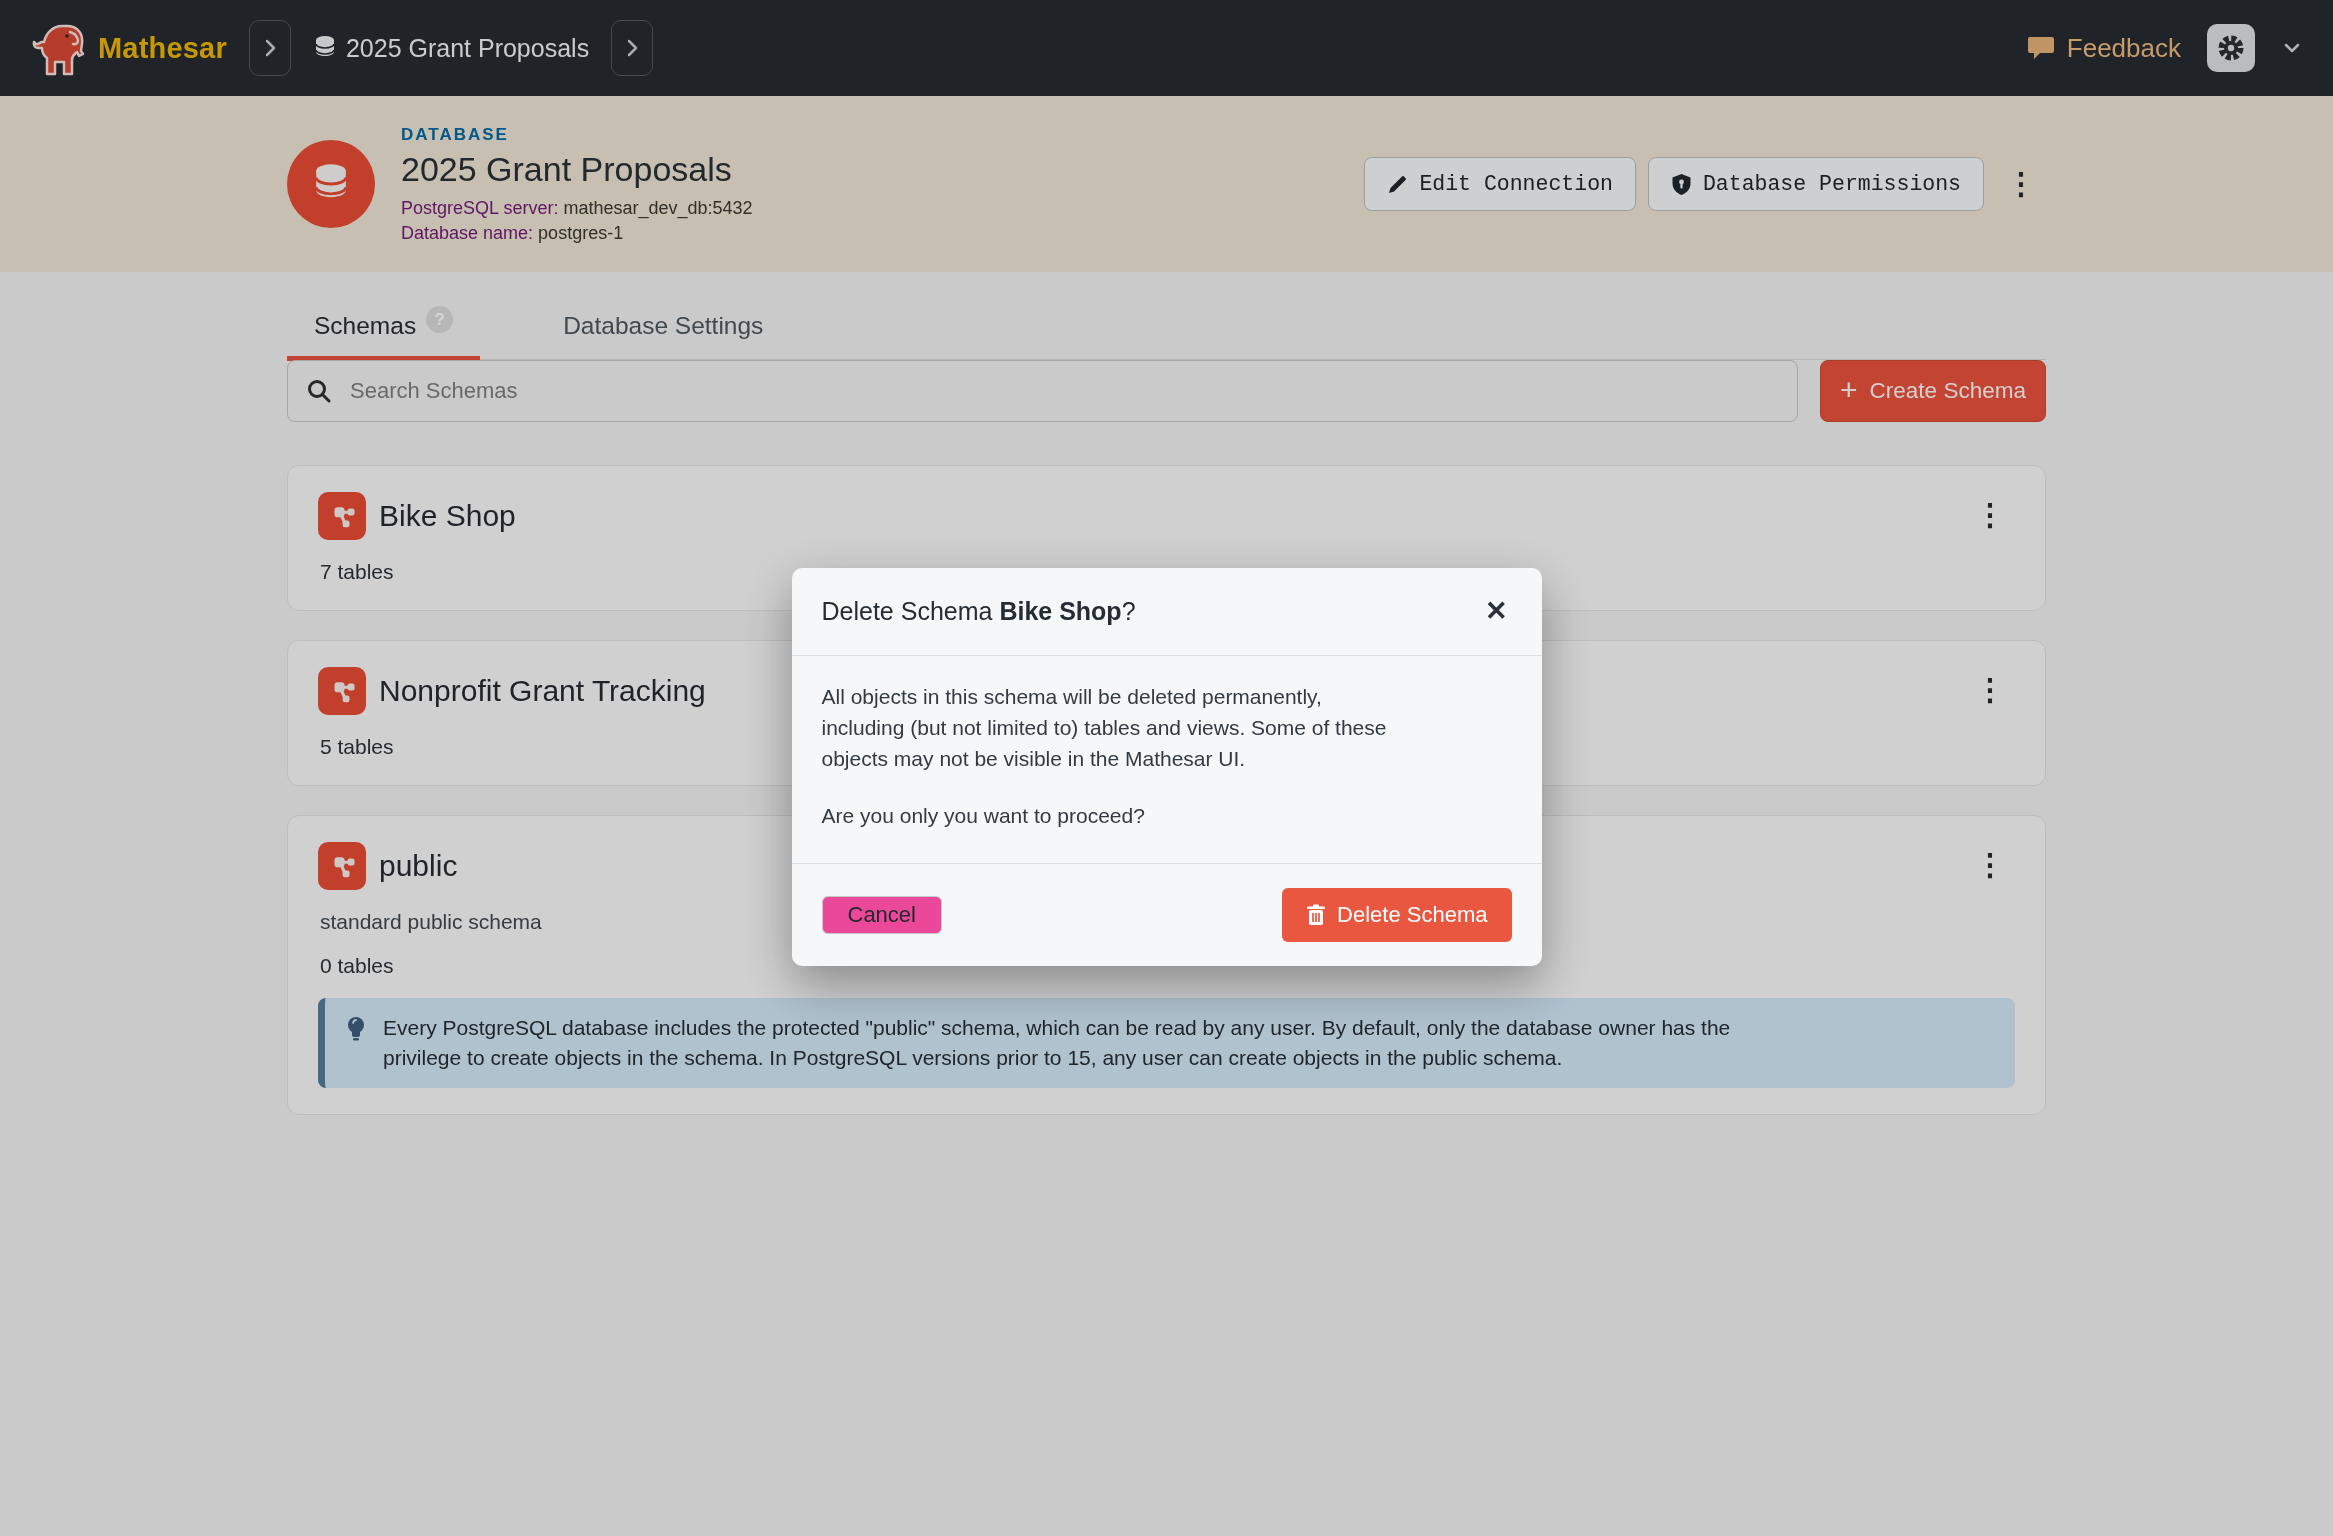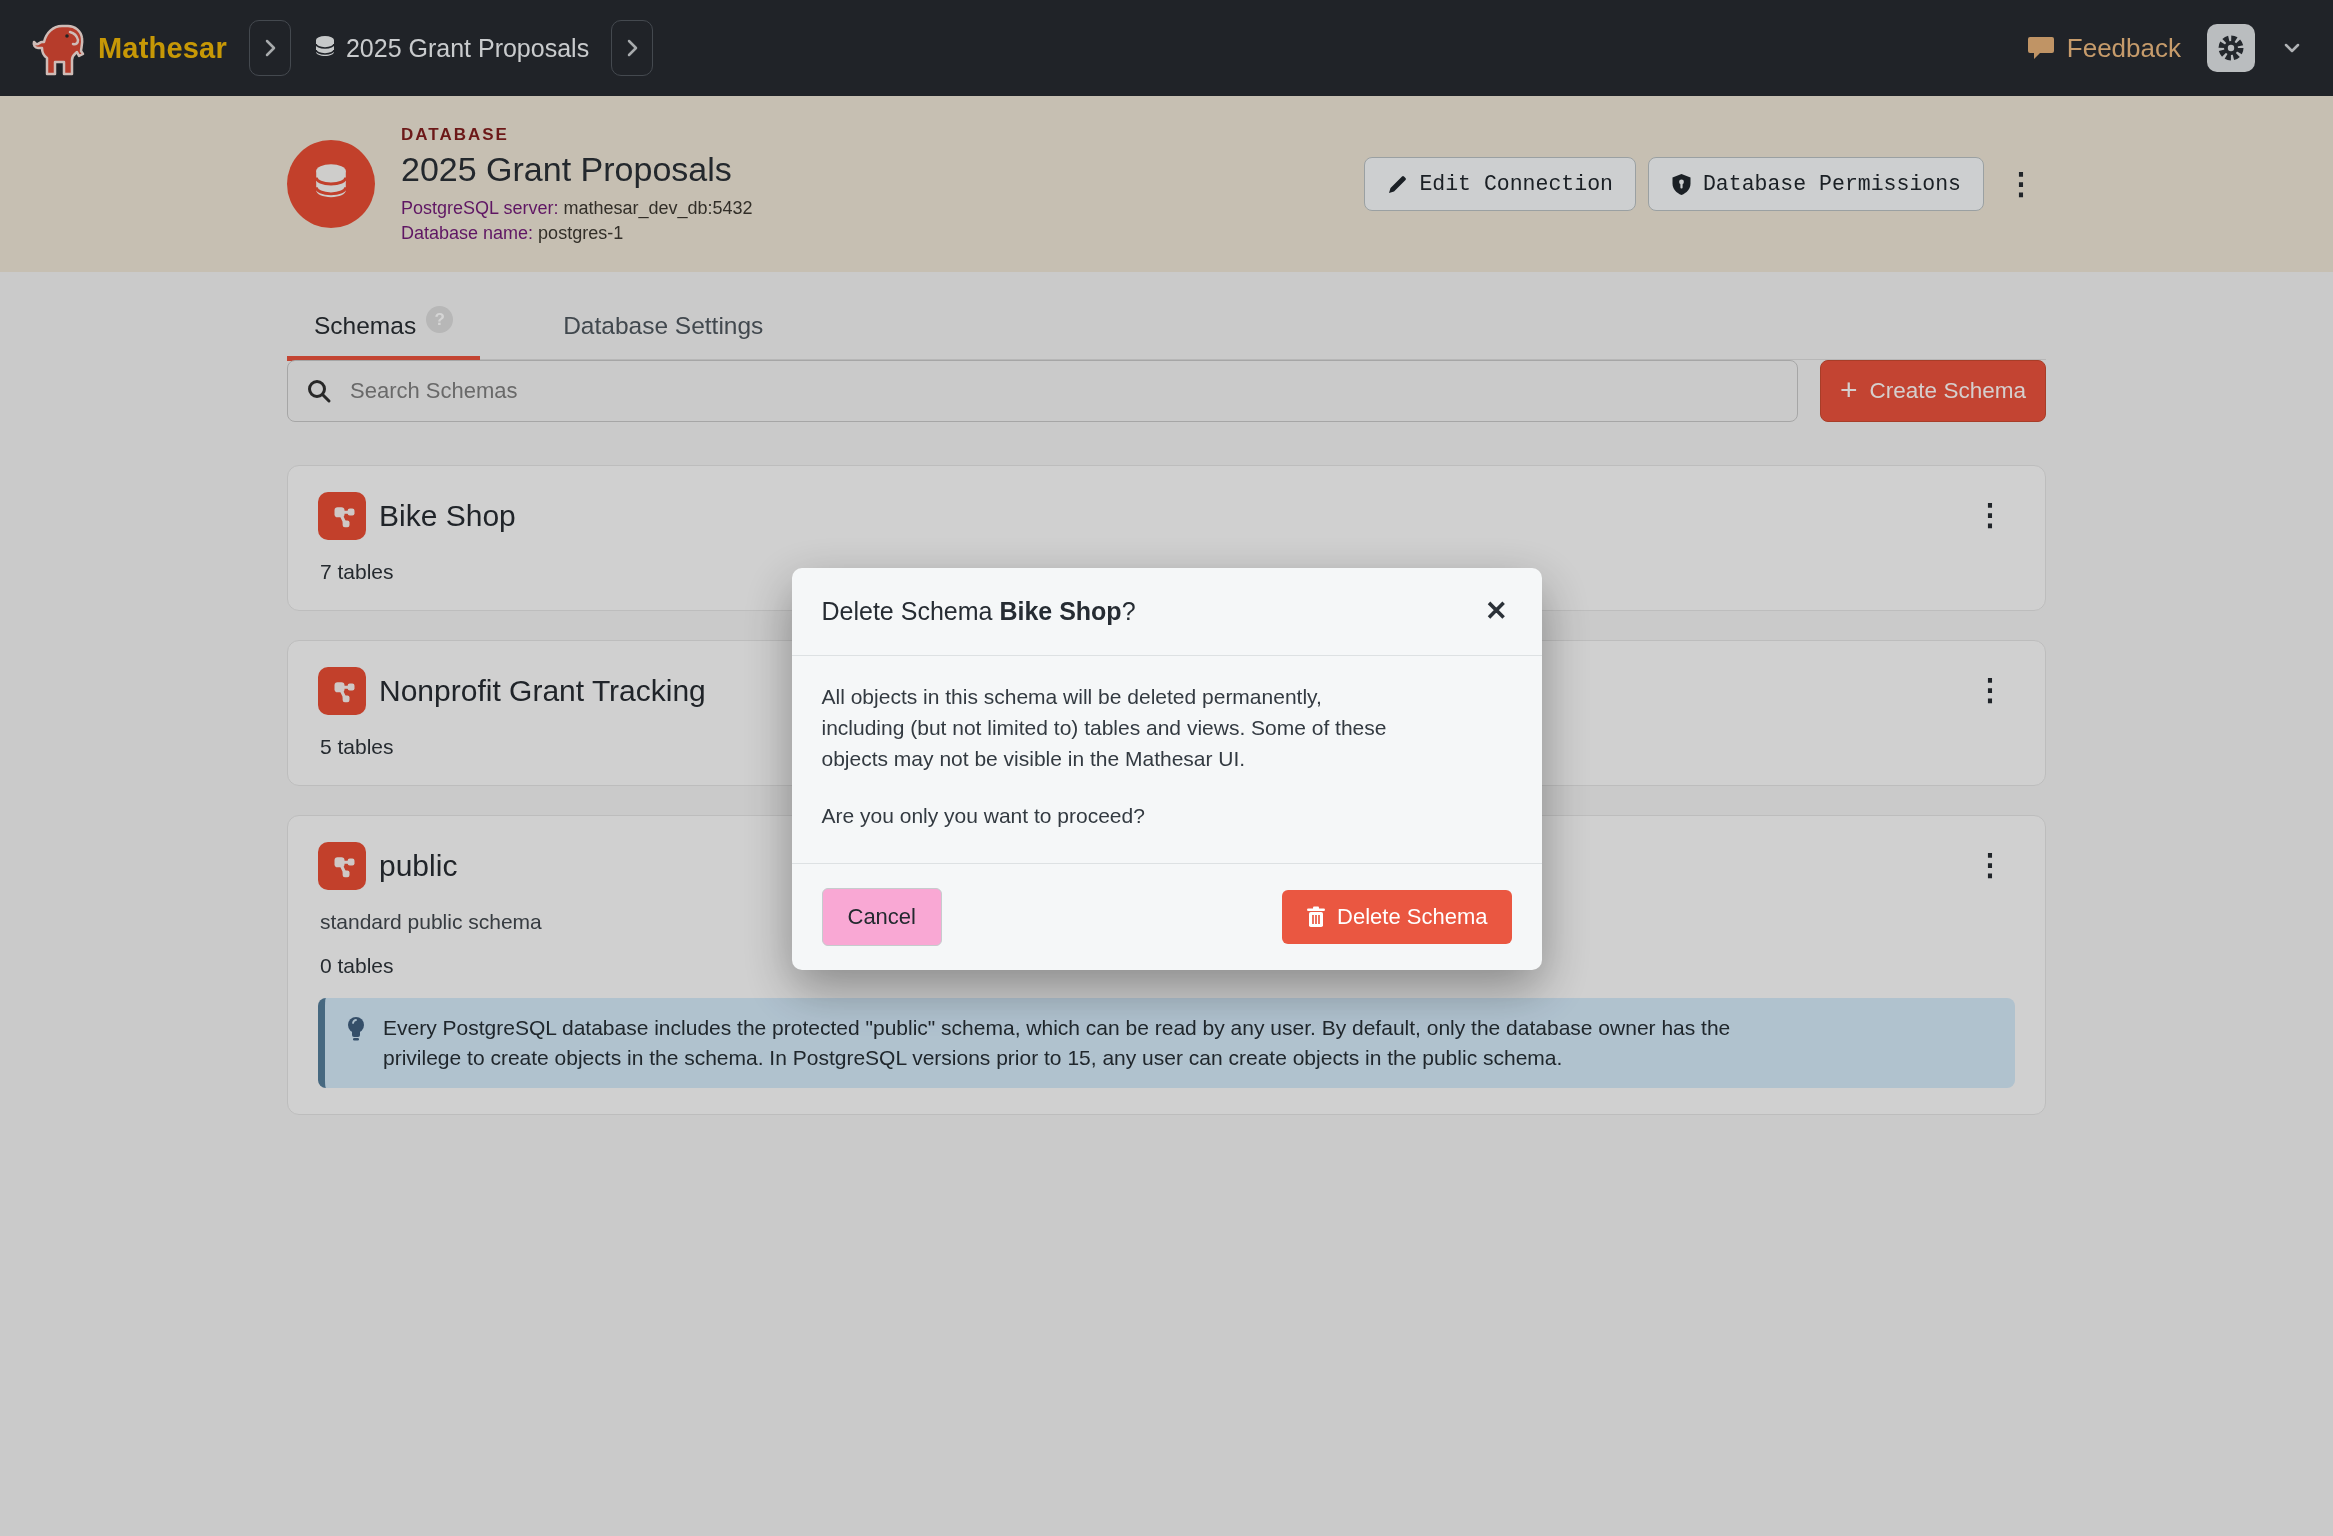--- a/index.html
+++ b/index.html
@@ -48,21 +48,21 @@
   .db-header{ background:var(--header-tan); height:176px; }
   .db-header-inner{
     width:1759px; margin:0 auto; height:100%;
     display:flex; align-items:center;
   }
   .db-badge{
     width:88px; height:88px; border-radius:50%; background:#e44c33; flex:0 0 auto;
     display:flex; align-items:center; justify-content:center;
   }
   .db-head-text{ margin-left:26px; }
-  .kicker{ font-size:17px; letter-spacing:2px; color:#7f1d1d; font-weight:600; margin-bottom:5px; }
+  .kicker{ font-size:17px; letter-spacing:2px; color:#0369a1; font-weight:600; margin-bottom:5px; }
   .db-title{ font-size:34px; font-weight:500; color:#2a2f35; margin-bottom:9px; }
   .meta-line{ font-size:18px; margin-top:4px; }
   .meta-label{ color:#701a75; }
   .meta-value{ color:#3b372f; }
   .db-actions{ margin-left:auto; display:flex; align-items:center; gap:12px; }
   .hdr-btn{
     height:54px; padding:0 22px; border-radius:8px;
     background:#f1f4f5; border:1.5px solid #b6bdbf;
     font-family:Liberation Mono, monospace; font-size:21.5px; font-weight:500; color:#20262c;
     display:flex; align-items:center; gap:11px; cursor:pointer;
@@ -141,21 +141,21 @@
     line-height:1; padding:4px; font-weight:600;
   }
   .modal-body{ padding:26px 30px 32px 30px; }
   .modal-body p{ font-size:21px; line-height:1.47; color:#333a41; white-space:pre-line; }
   .modal-body p + p{ margin-top:26px; }
   .modal-footer{
     border-top:1.5px solid #dde1e3; padding:24px 30px;
     display:flex; align-items:center; justify-content:space-between;
   }
   .cancel-btn{
-    height:58px; padding:0 25px; border-radius:6px; background:#f9a8d4;
+    height:38px; padding:0 25px; border-radius:6px; background:#ec4899;
     border:1.5px solid #c6cbcd; font-family:inherit; font-size:22px; color:#23292f; cursor:pointer;
   }
   .delete-btn{
     height:54px; padding:0 24px; border-radius:6px; background:var(--delete-red);
     border:none; font-family:inherit; font-size:22px; color:#ffffff; cursor:pointer;
     display:flex; align-items:center; gap:11px;
   }
 </style>
 </head>
 <body>

